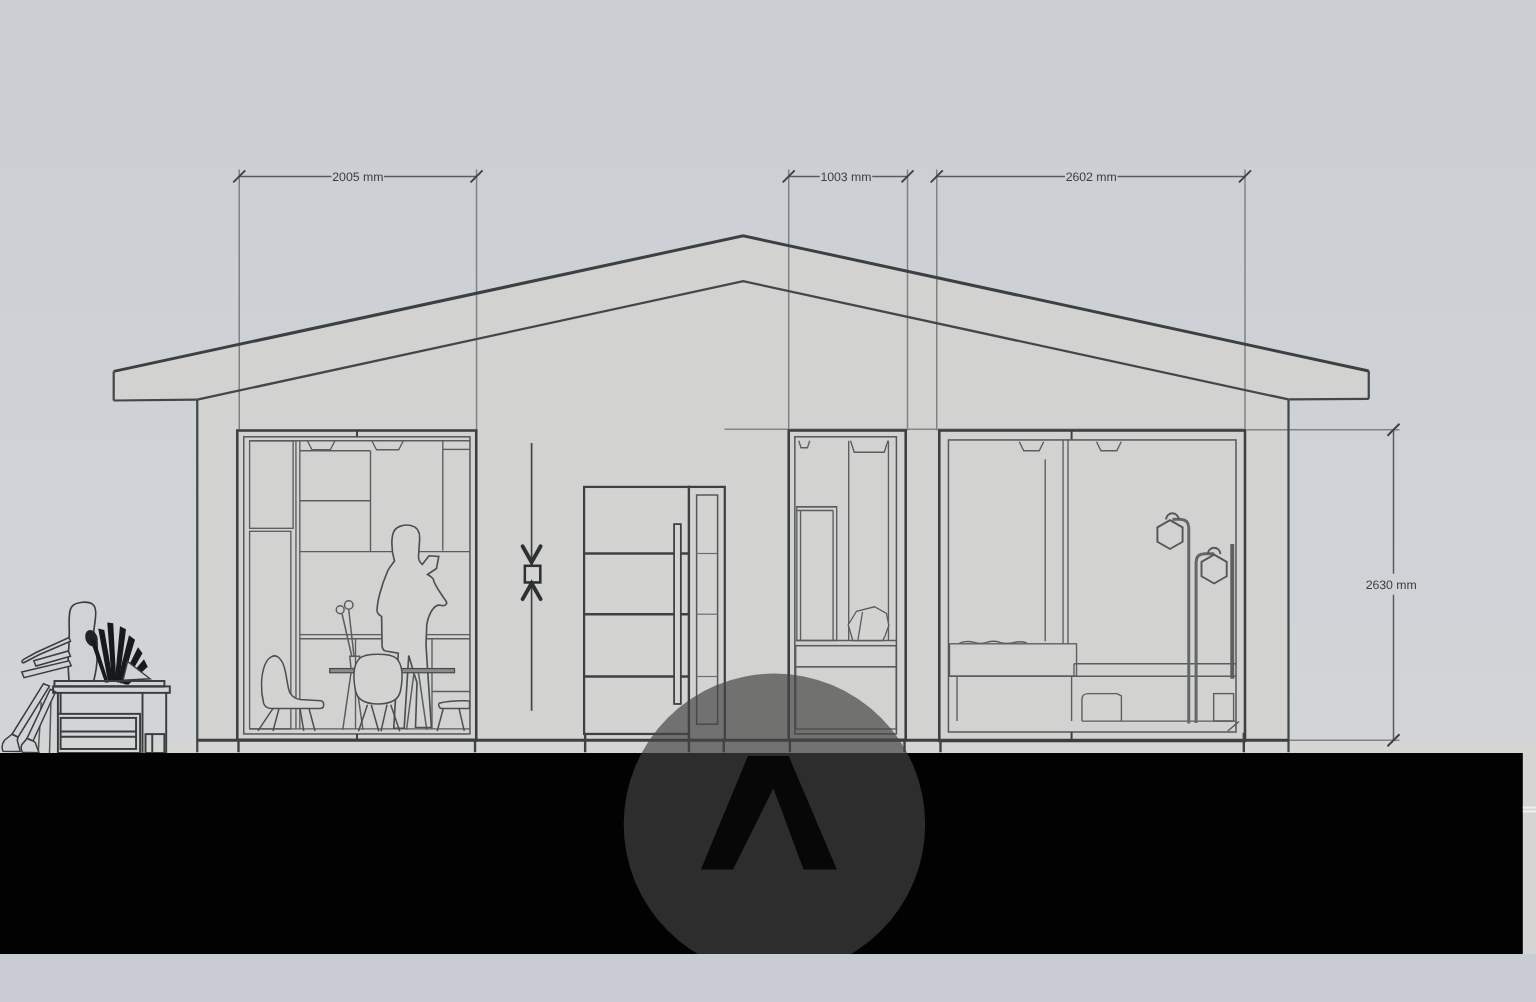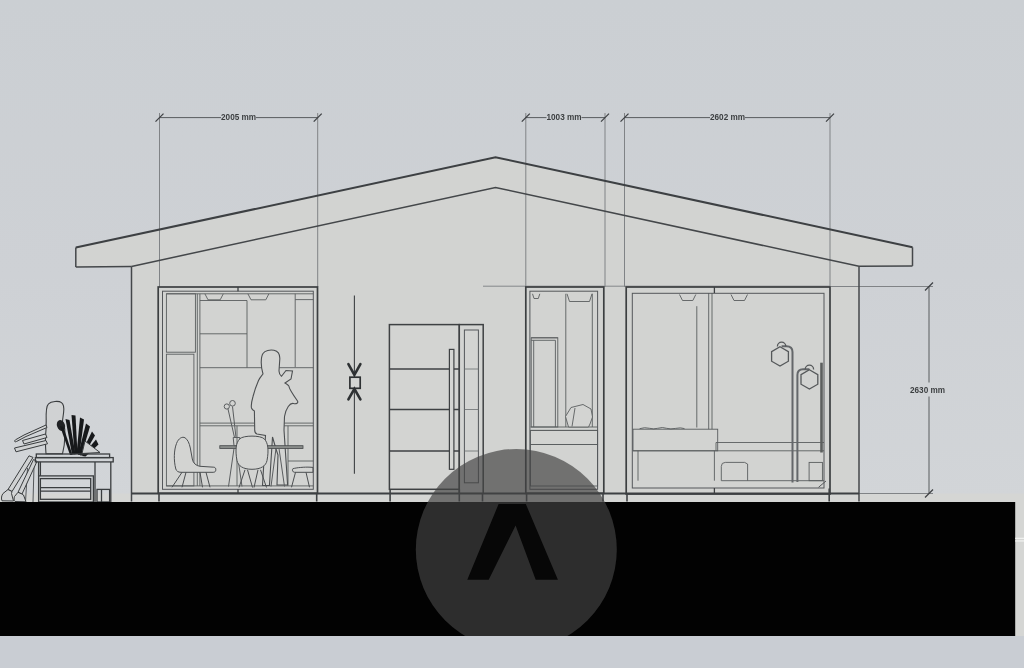--- a/index.html
+++ b/index.html
@@ -1,16 +1,16 @@
 <!DOCTYPE html>
 <html><head>
 <meta charset="utf-8">
 <style>
   html,body{margin:0;padding:0;background:#c9cdd3;}
-  #stage{position:relative;width:1024px;height:636px;overflow:hidden;font-family:"Liberation Sans",sans-serif;font-weight:bold;}
+  #stage{position:relative;width:1024px;height:636px;overflow:hidden;font-family:"Liberation Sans",sans-serif;}
 </style>
 </head>
 <body>
 <div id="stage">
 <svg width="1024" height="668" viewBox="0 0 1024 668" xmlns="http://www.w3.org/2000/svg" style="filter:blur(0.35px)">
   <defs>
     <linearGradient id="bgg" x1="0" y1="0" x2="0" y2="1">
       <stop offset="0" stop-color="#cbcfd3"></stop>
       <stop offset="0.55" stop-color="#ced1d5"></stop>
       <stop offset="1" stop-color="#d2d5d8"></stop>

